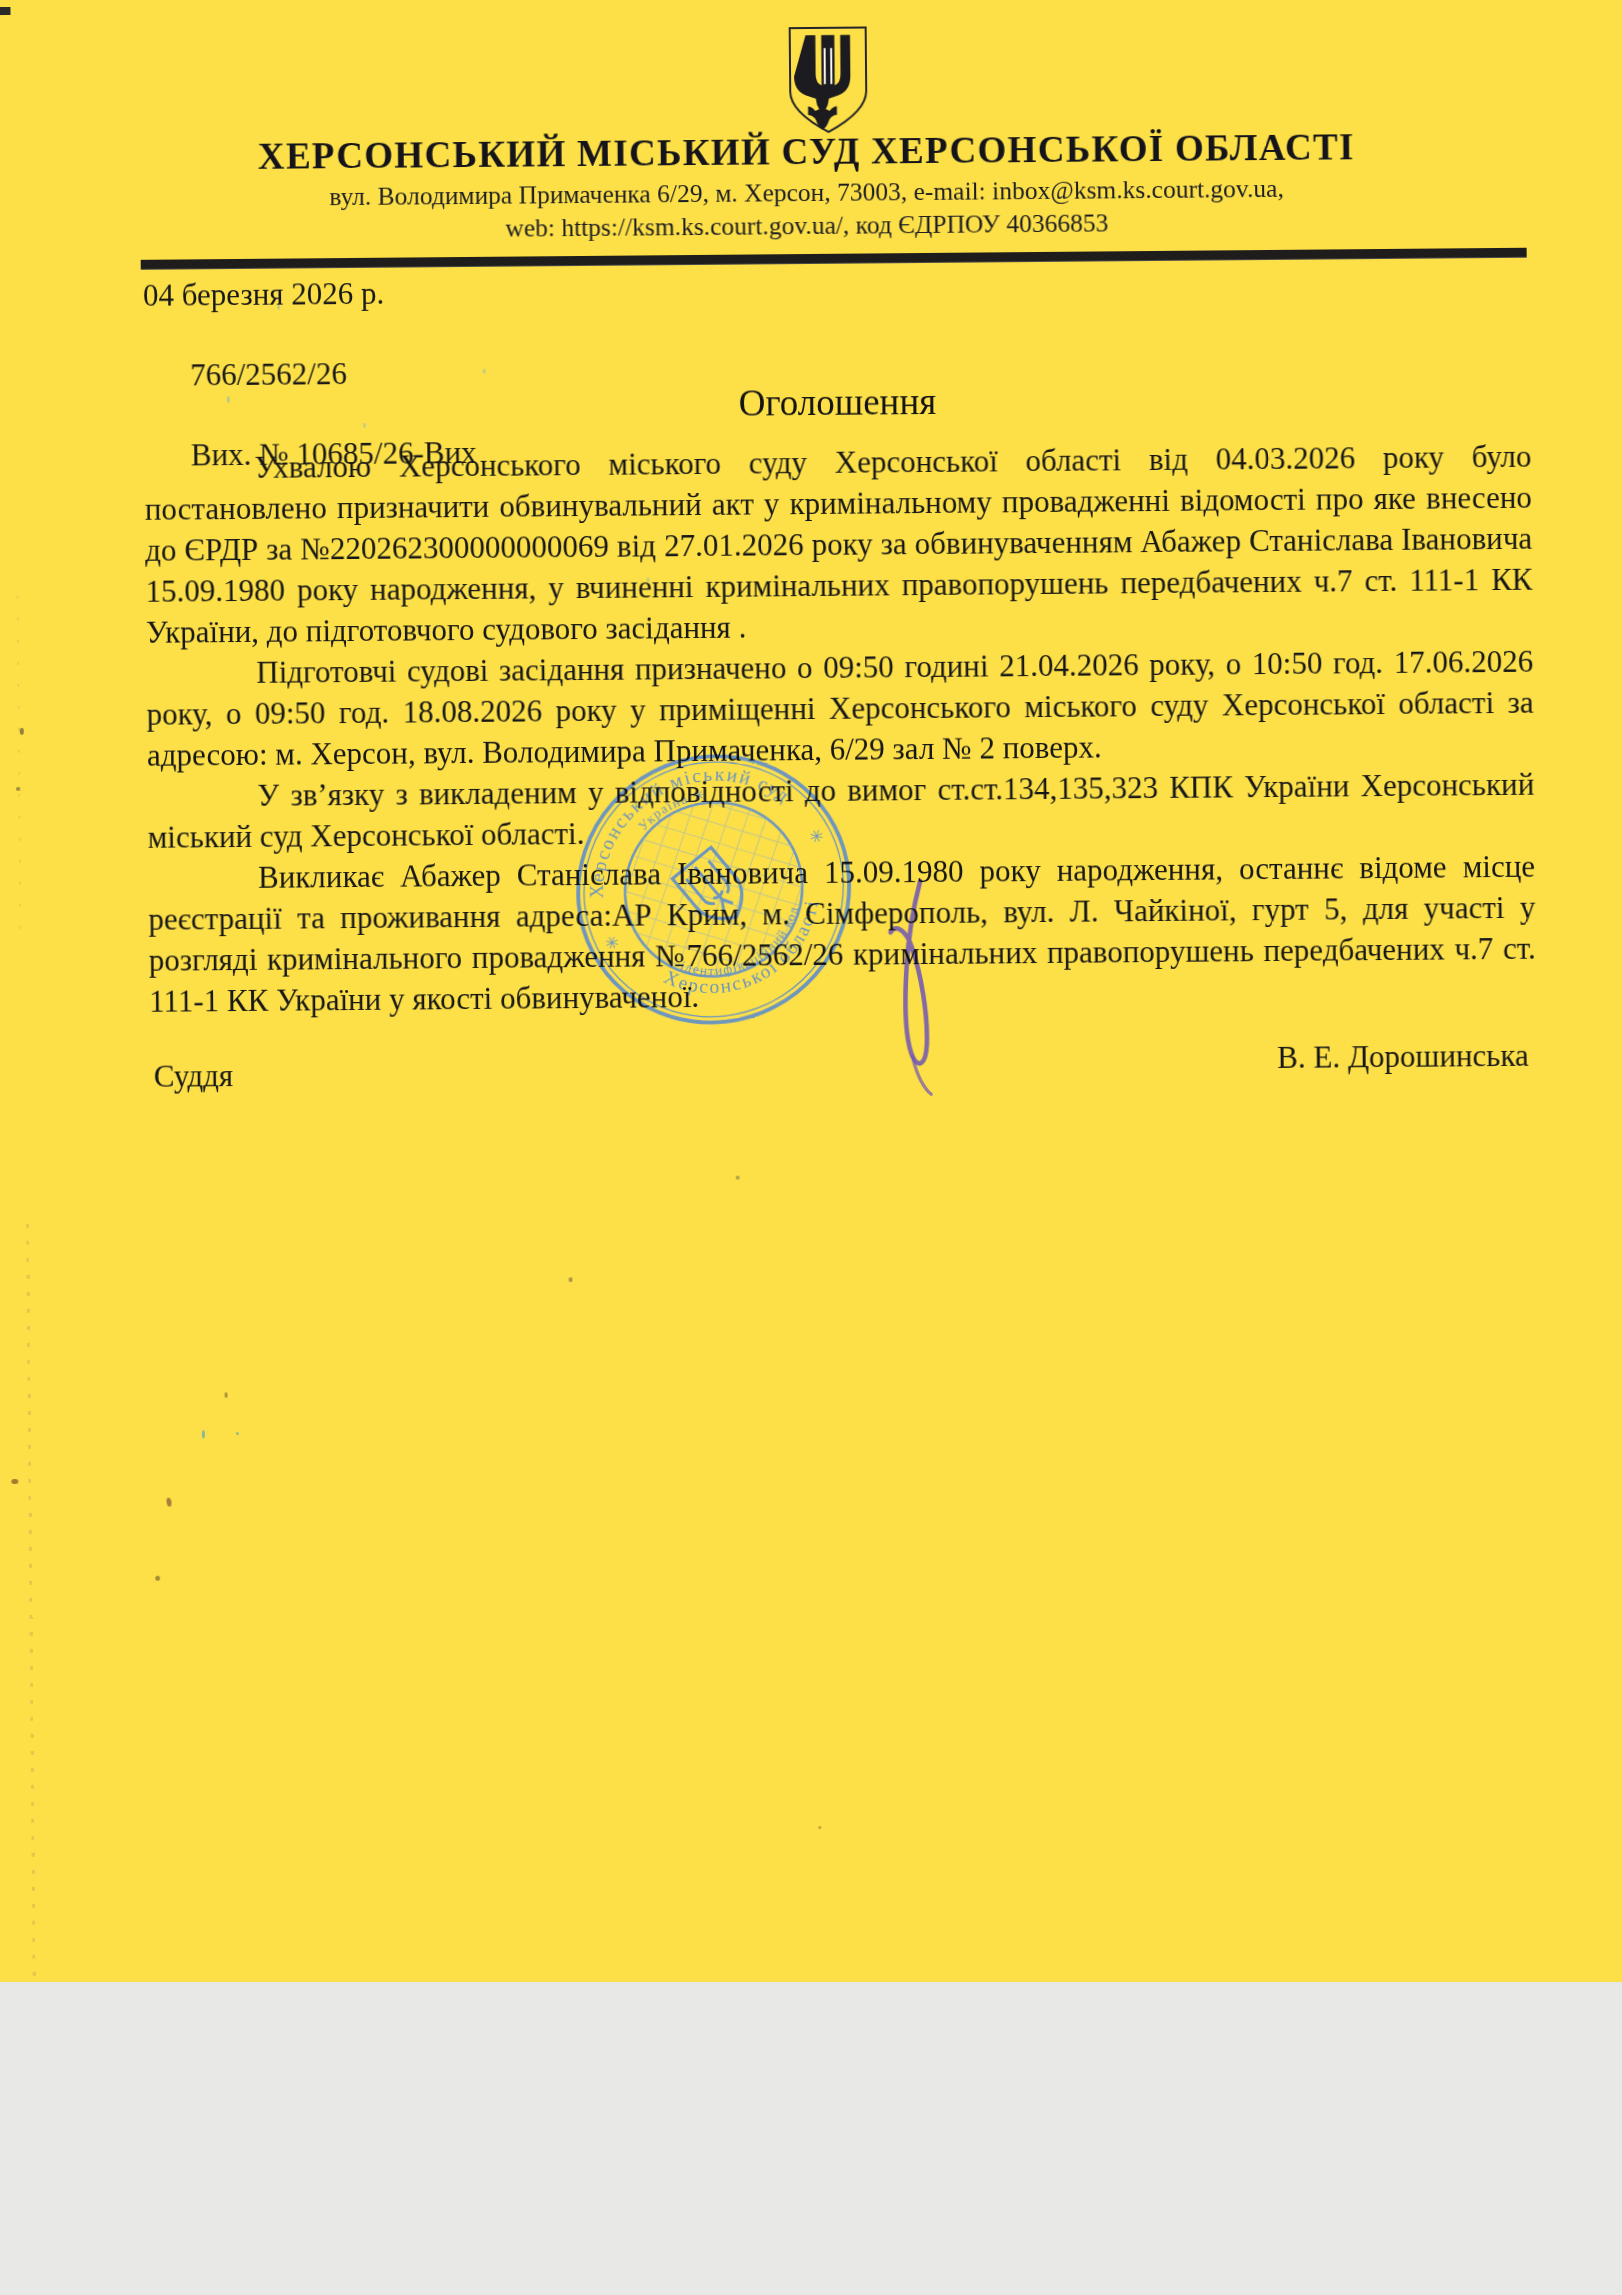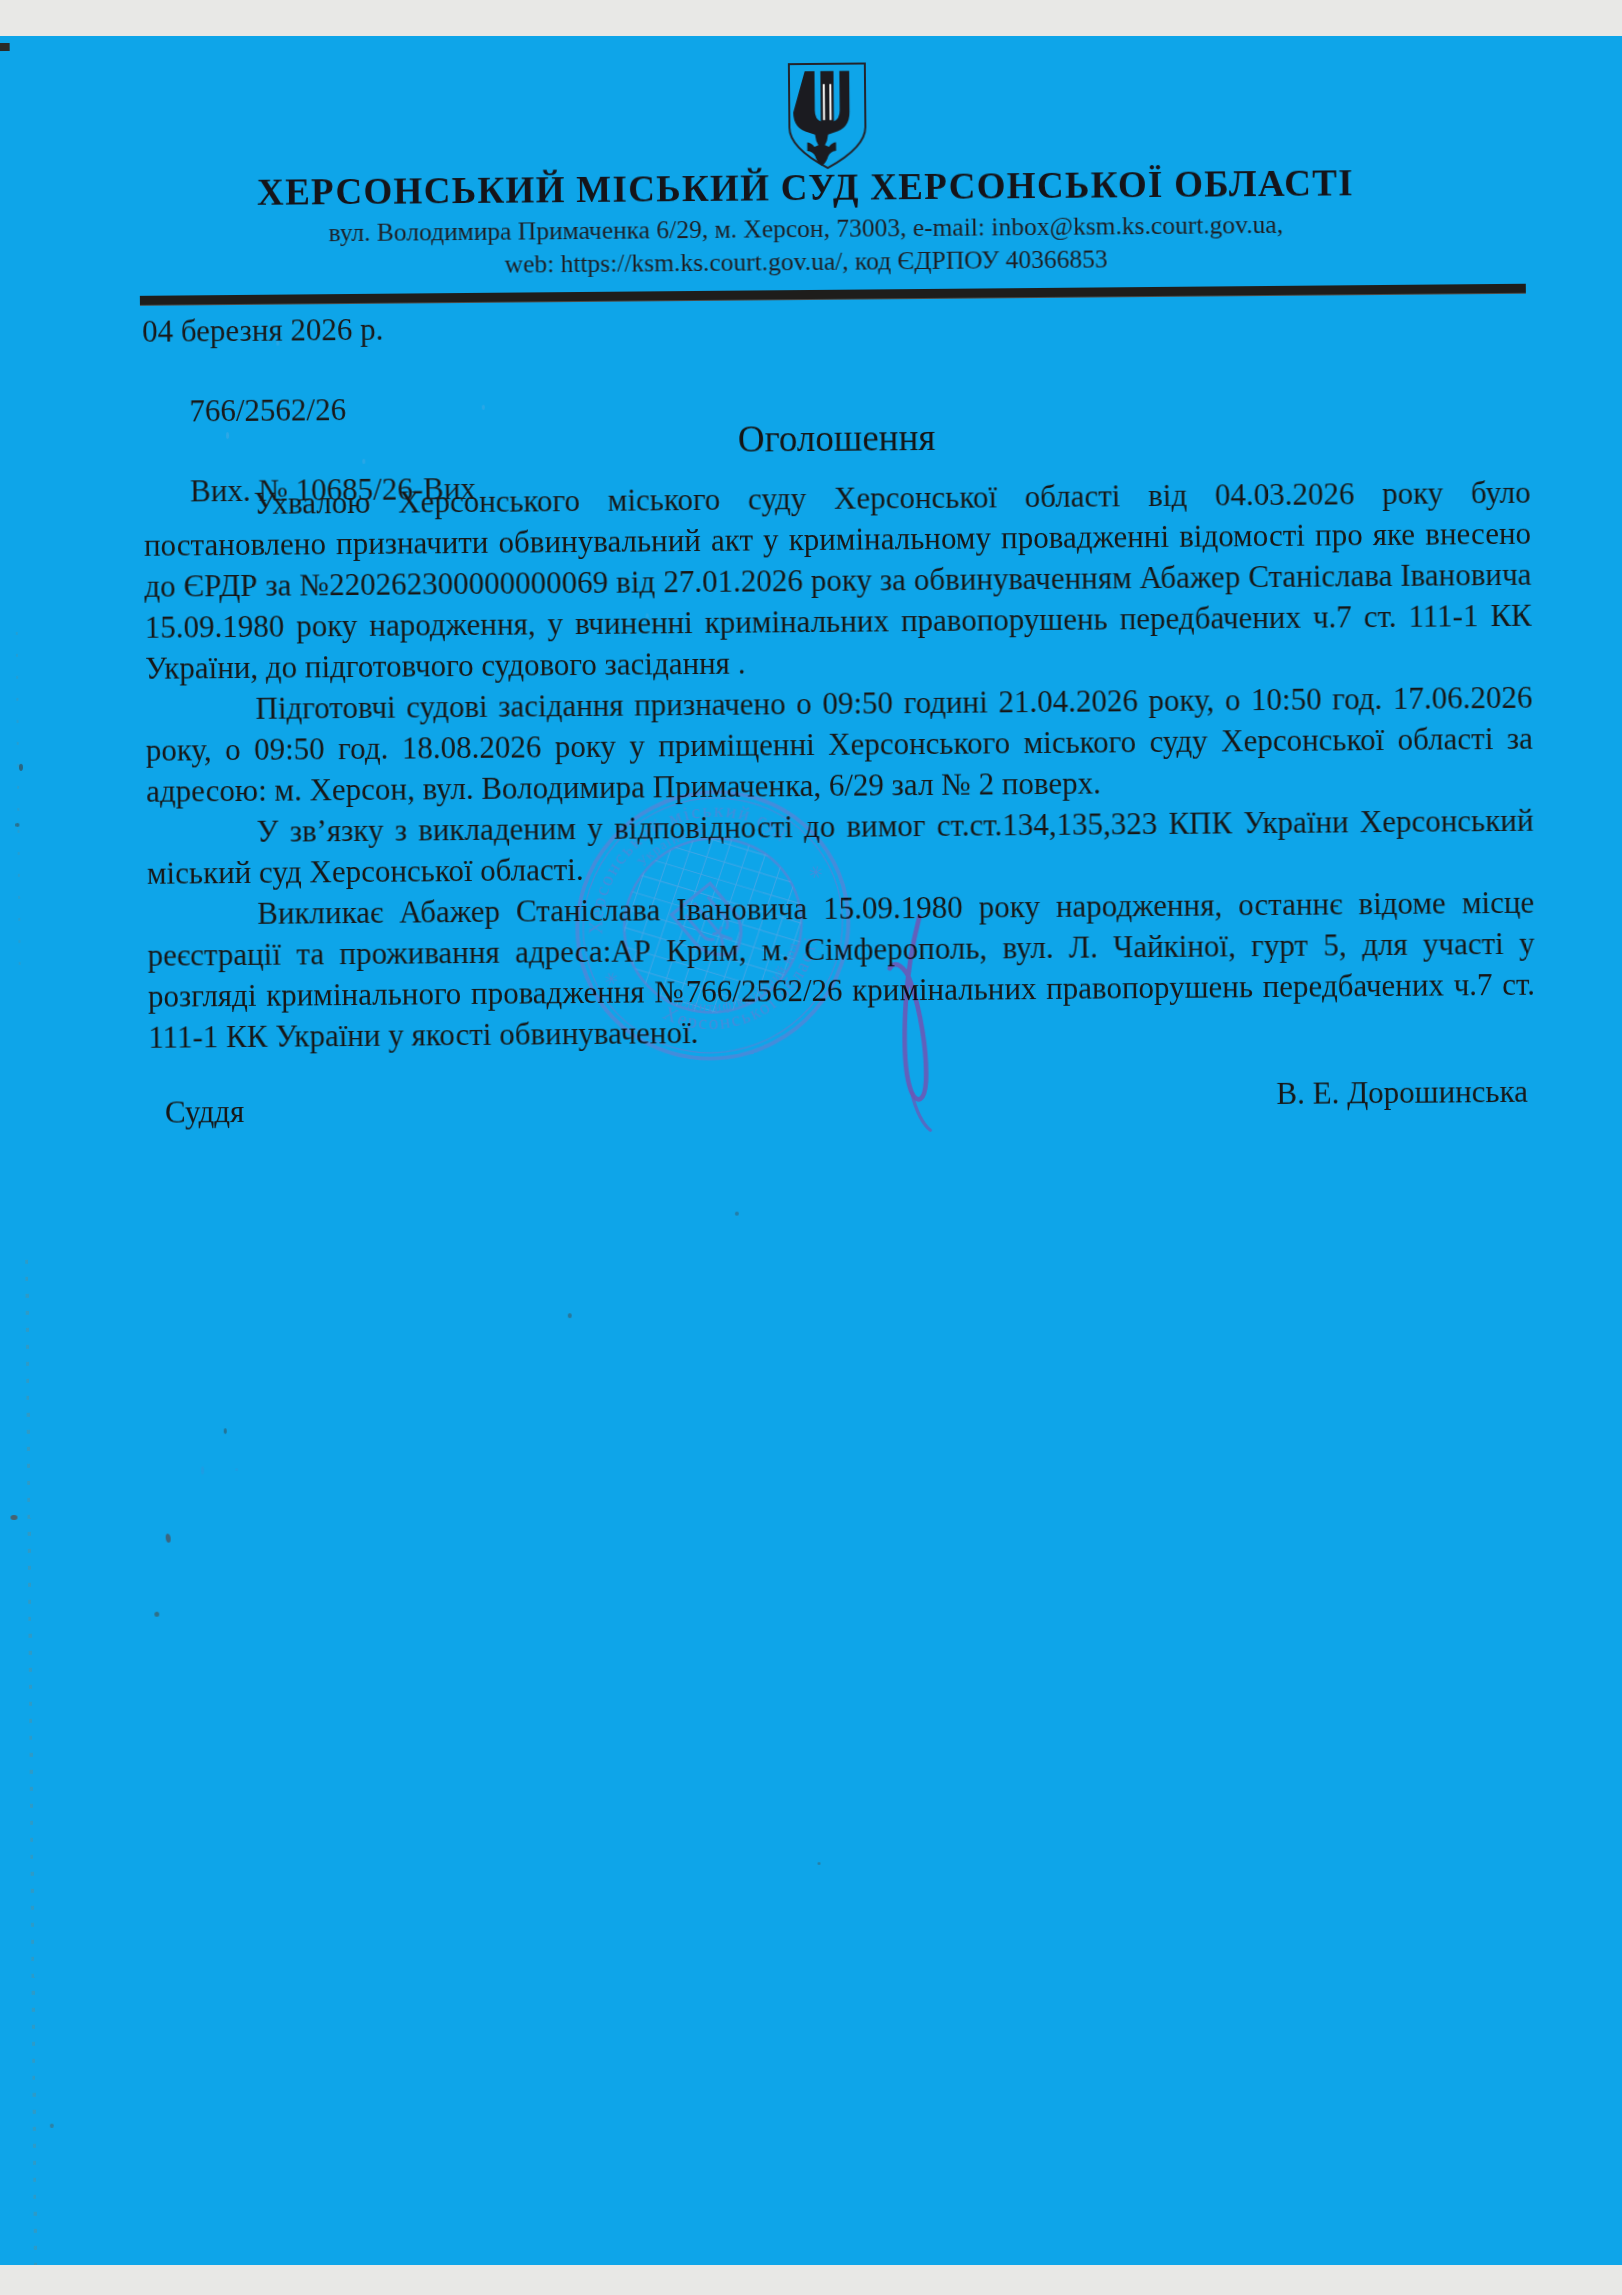--- a/index.html
+++ b/index.html
@@ -1,23 +1,22 @@
 <!DOCTYPE html>
 <html style="font-size:10.5px"><head>
 <meta charset="utf-8">
 <style>
   html,body{margin:0;padding:0;background:#e8e8e6;}
   .page{
     position:relative;
-    width:1623px;height:2229px;
-    background:#0ea5e9;
+    width:1623px;height:1982px;
+    background:#fde047;
     overflow:hidden;
     font-family:"Liberation Serif","DejaVu Serif",serif;
     color:#1c1c1c;
-    margin-top:36px;
   }
   .sheet{
     position:absolute;inset:0;
     transform:rotate(-0.5deg);
     transform-origin:50% 38%;
   }
   
   .emblem{position:absolute;left:790px;top:26px;width:88px;height:110px;}
   .court-name{
     position:absolute;left:0;top:130px;width:1623px;
@@ -47,21 +46,21 @@
   .body-text{
     position:absolute;left:147px;top:442px;width:1387px;
     font-size:31px;line-height:41px;text-align:justify;color:#161616;
   }
   .body-text p{margin:0;text-indent:110px;}
   
   .sig-row{
     position:absolute;left:147px;top:1044px;width:1387px;
     font-size:31px;color:#161616;
   }
-  .sig-role{position:absolute;left:16px;top:9.2px;}
+  .sig-role{position:absolute;left:4px;top:9.2px;}
   .sig-name{position:absolute;right:7.9px;top:0;}
   
   .stamp{
     position:absolute;left:567px;top:743px;width:291px;height:291px;
     transform:rotate(-27deg) scale(1,.97);
     opacity:.82;mix-blend-mode:multiply;
   }
   .ink-signature{
     position:absolute;left:851px;top:870px;width:144px;height:236px;
     mix-blend-mode:multiply;

